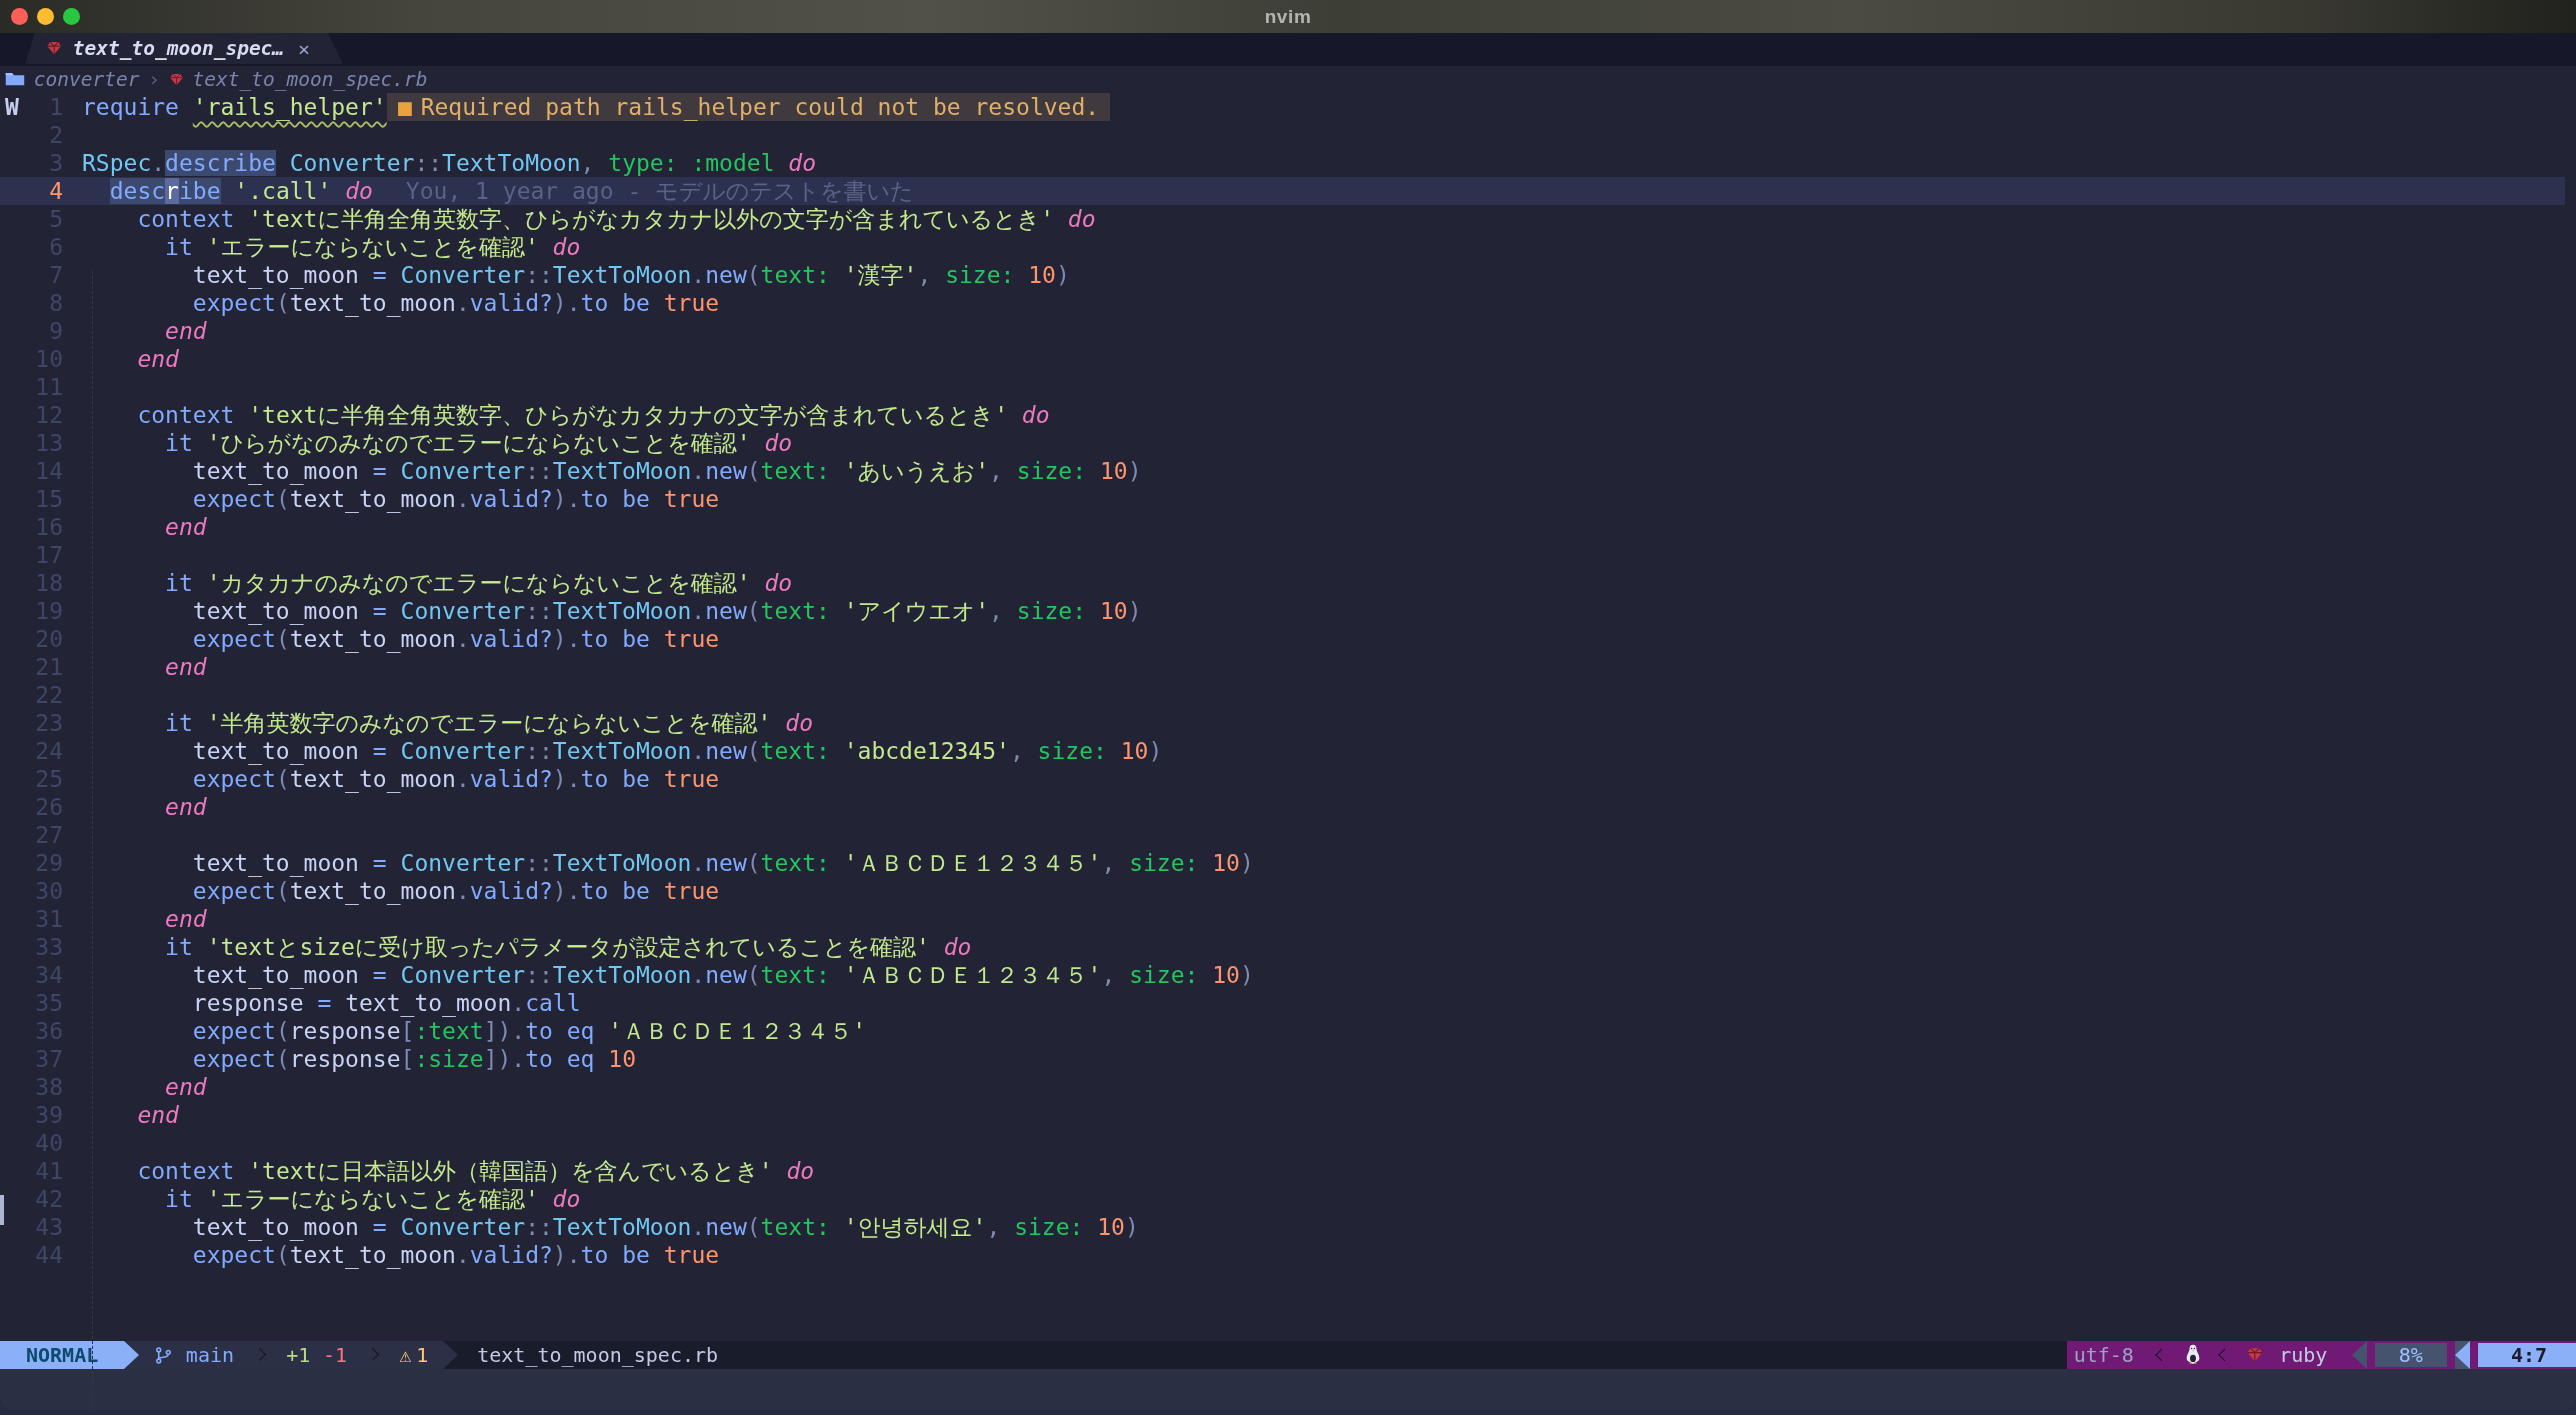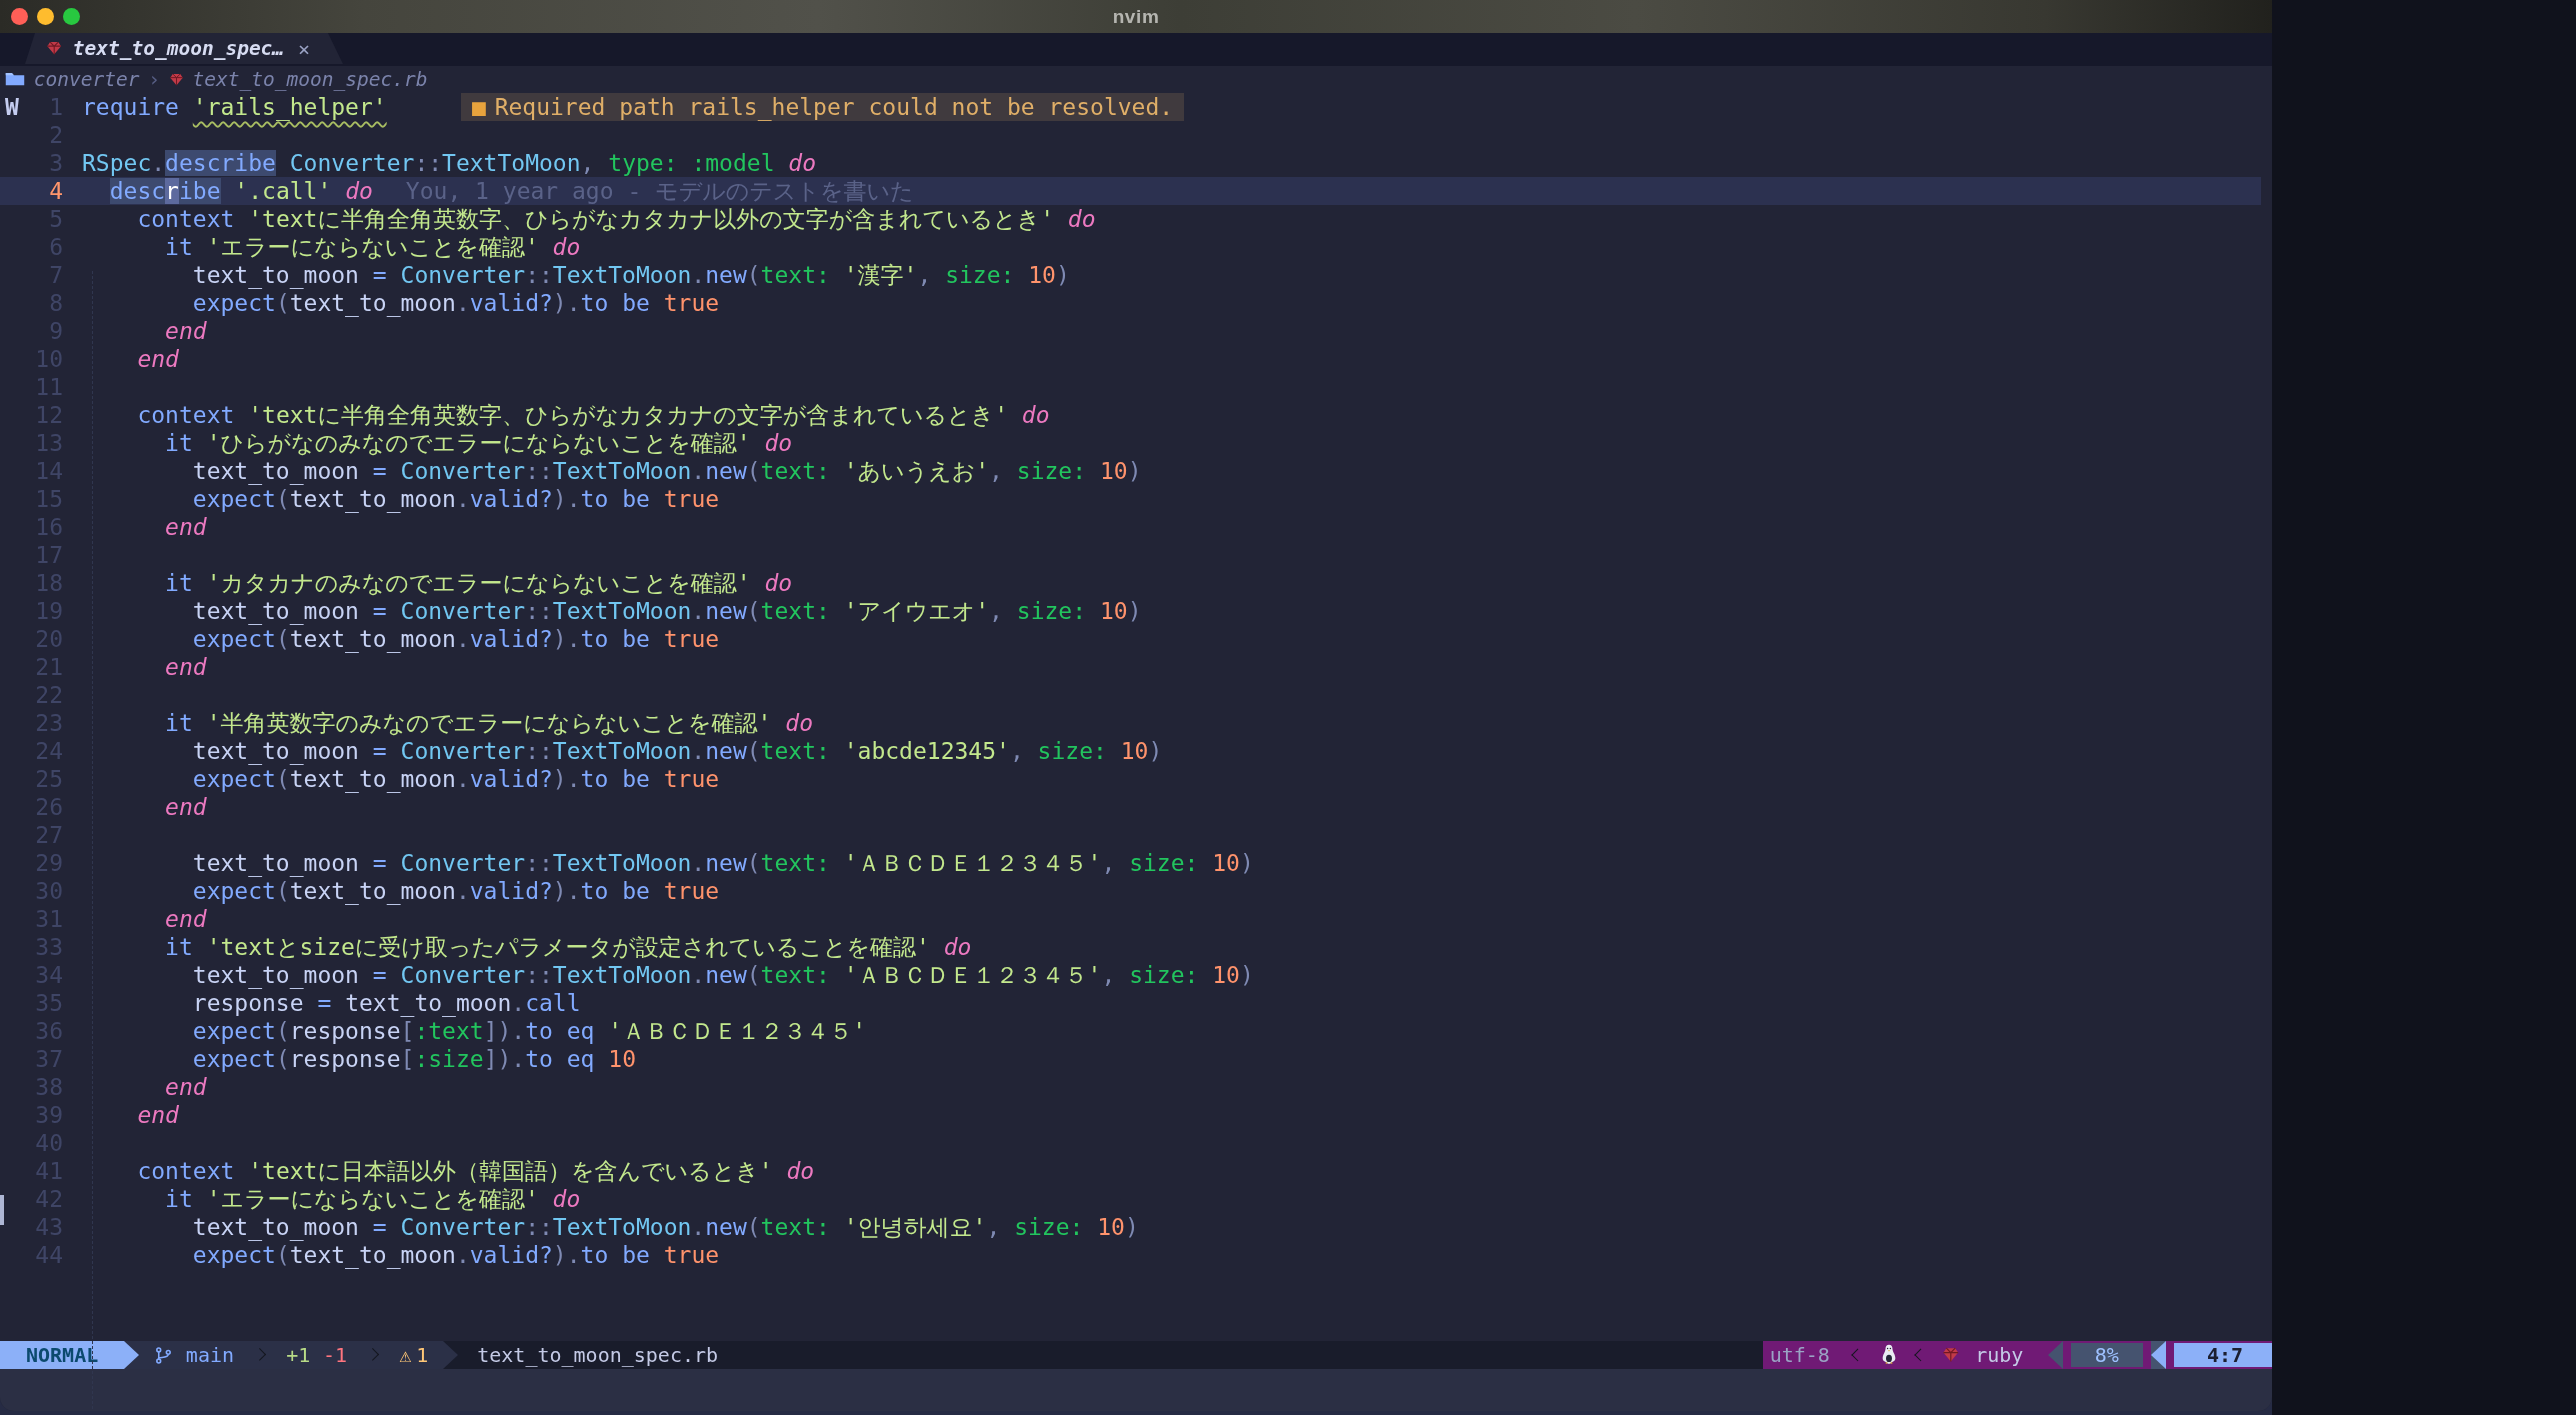--- a/index.html
+++ b/index.html
@@ -1,18 +1,18 @@
 <!DOCTYPE html>
 <html style="font-size:10px"><head>
 <meta charset="utf-8">
 <style>
   * { box-sizing: border-box; }
   html,body { margin:0; padding:0; background:#10121c; }
   .screen {
-    position:relative; width:2272px; height:1415px;
+    position:relative; width:2576px; height:1415px;
     background:#262b44; overflow:hidden;
     font-family:"DejaVu Sans Mono","Liberation Mono",monospace;
   }
   .window {
     position:absolute; left:0; top:0; right:0; height:1411px;
     background:#222436; border-radius:0 0 14px 14px; overflow:hidden;
   }
 
   
   .titlebar {
@@ -82,21 +82,21 @@
   .tok-str { color:#c3e88d; }
   .tok-strw{ color:#c3e88d; text-decoration:underline; text-decoration-style:wavy;
              text-decoration-color:#a8bd62; text-decoration-thickness:1.9px; text-underline-offset:5.7px; }
   .tok-num, .tok-bool { color:#ff936c; }
   .tok-blk { color:#ec79c0; font-style:italic; }
   .tok-pun { color:#7f8ab3; }
   .tok-hl  { color:#82aaff; background:#3d4a6f; }
   .tok-cur { color:#ffffff; background:#5d6a9e; }
 
   .diag {
-    display:inline-block; margin-left:74px; padding:0 11.3px;
+    display:inline-block; padding:0 11.3px;
     background:rgba(224,175,104,0.16); color:#e0af68;
   }
   .diag .diag-icon { color:#e8a33d; margin-right:8.8px; }
   .blame { display:inline-block; margin-left:33px; color:#5a6288; }
 
   
   .statusbar {
     position:absolute; left:0; top:1341px; right:0; height:28px;
     background:#191c2b; display:flex; align-items:stretch; font-size:20px;
   }

